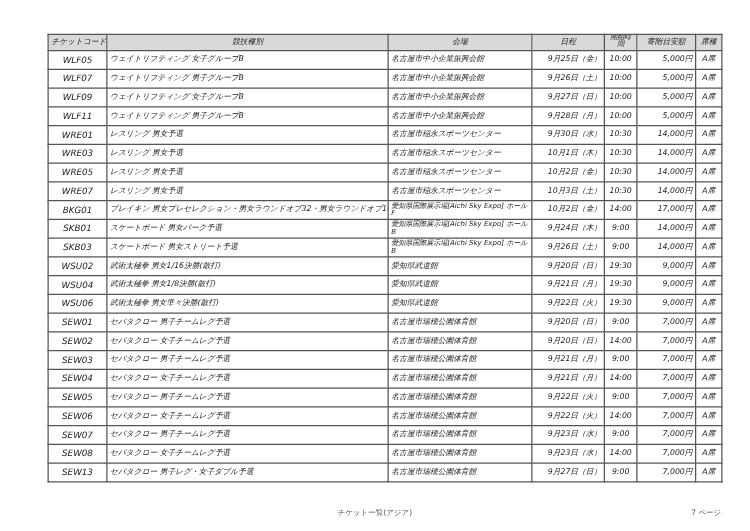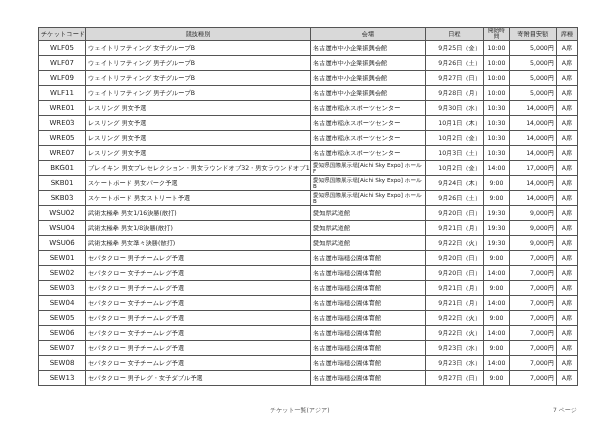--- a/index.html
+++ b/index.html
@@ -1,19 +1,19 @@
 <!DOCTYPE html>
 <html><head>
 <meta charset="utf-8">
 <style>
   html, body { margin: 0; padding: 0; background: #ffffff; }
   body { width: 600px; height: 425px; position: relative; overflow: hidden;
          font-family: "DejaVu Sans", "Liberation Sans", sans-serif; color: #222; }
   .tbl { position: absolute; left: 38px; top: 27px; border-collapse: collapse;
-         table-layout: fixed; width: 539px; font-size: 6.2px; }
+         table-layout: fixed; width: 539px; font-size: 6.2px; font-style: italic; }
   .tbl th, .tbl td { border: 1px solid #555; padding: 0 2px; height: 14px;
                      overflow: hidden; white-space: nowrap; line-height: 6.6px; }
   .tbl th { background: #d9d9d9; font-weight: normal; text-align: center; height: 12px; }
   .tbl td.code { text-align: center; font-size: 7px; }
   .tbl td.event { text-align: left; }
   .tbl td.venue { text-align: left; white-space: normal; }
   .tbl td.date { text-align: right; }
   .tbl td.time { text-align: center; }
   .tbl td.price { text-align: right; }
   .tbl td.seat { text-align: center; }

